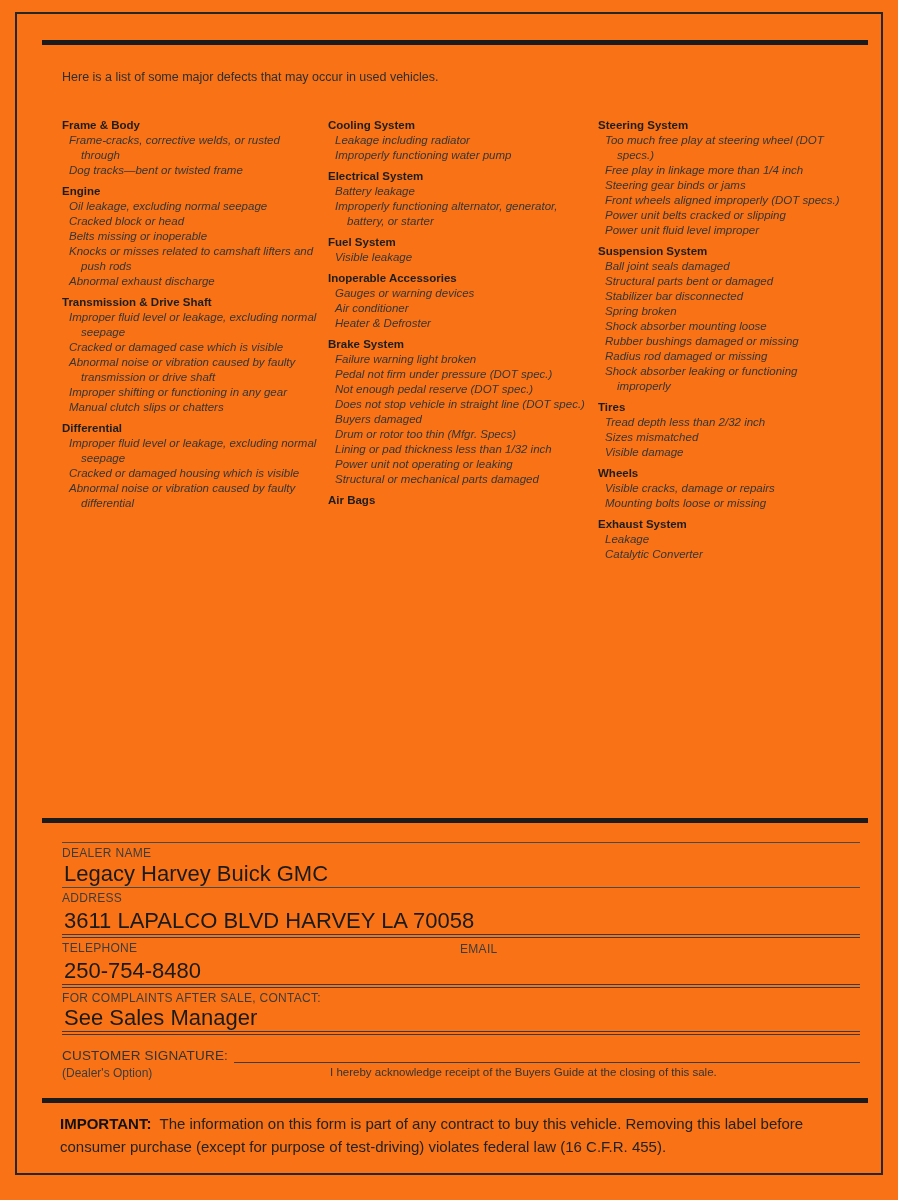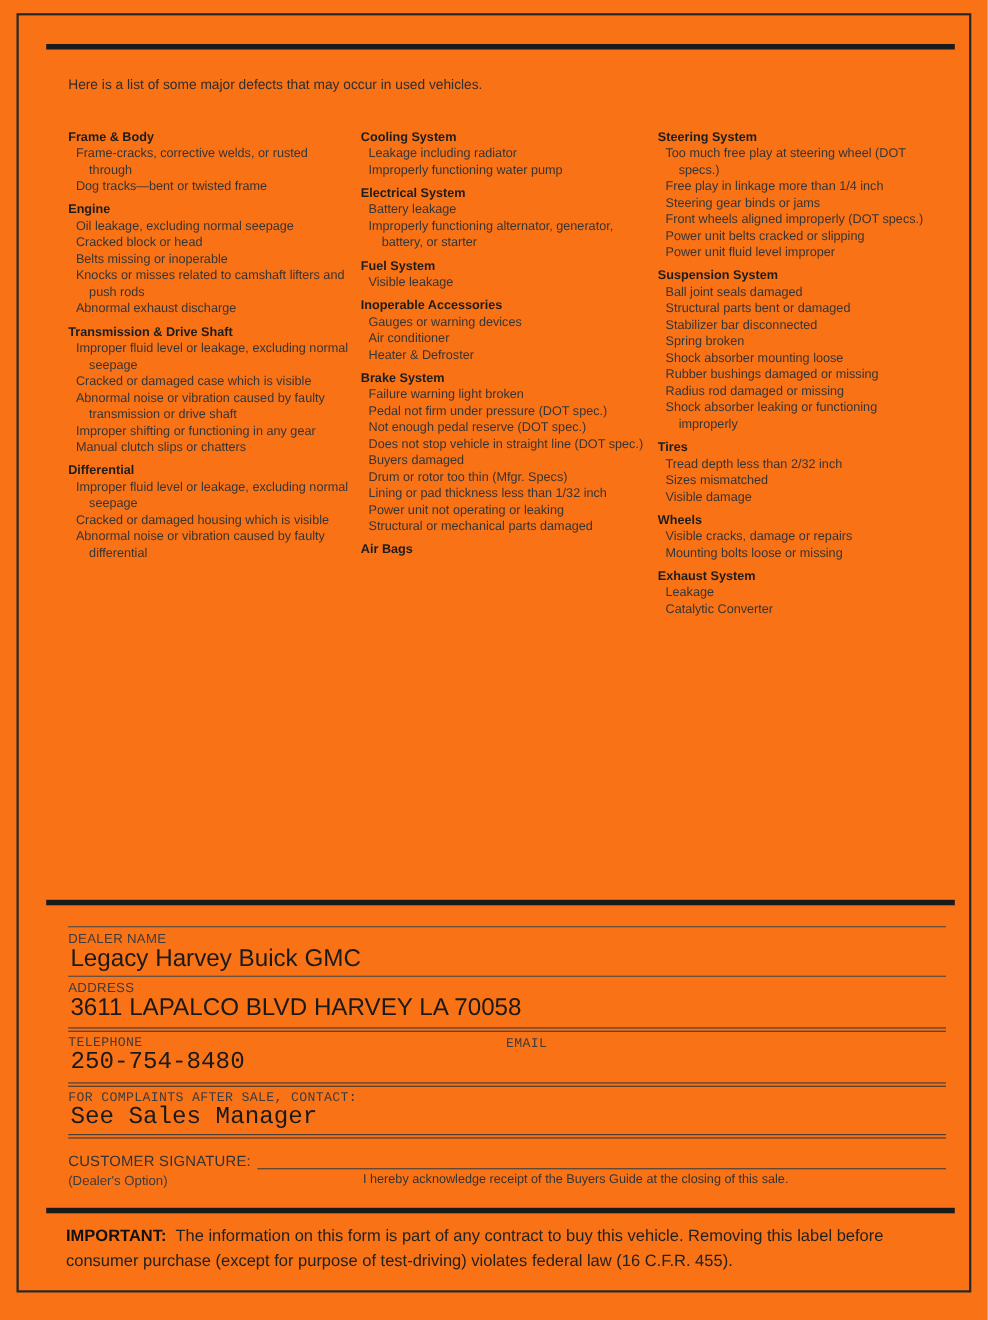--- a/index.html
+++ b/index.html
@@ -58,37 +58,38 @@
     font-weight: bold;
     color: #1d1d1d;
     line-height: 15px;
   }
   .item {
     font-size: 11.5px;
     line-height: 15px;
     color: #353535;
     padding-left: 19px;
     text-indent: -12px;
+    font-style: italic;
   }
 
   
   .dealer-form {
     position: absolute;
     left: 62px; top: 842px;
     width: 798px;
   }
   .field-row {
     position: relative;
     display: flex;
     flex-direction: column;
-    justify-content: flex-start;
+    justify-content: space-between;
     border-top: 1.5px solid #4a4a4a;
     padding: 3px 0 2px 0;
   }
-  .field-row.double { border-top: 4px double #3a3a3a; font-family: Liberation Mono, monospace; }
+  .field-row.double { border-top: 4px double #3a3a3a; }
   .row-0 { height: 45px; }
   .row-1 { height: 47px; }
   .row-2 { height: 50px; }
   .row-3 { height: 47px; }
   .frule-end { border-top: 4px double #3a3a3a; height: 0; }
 
   .flabel {
     font-size: 12px;
     color: #3c3c3c;
     letter-spacing: 0.3px;

